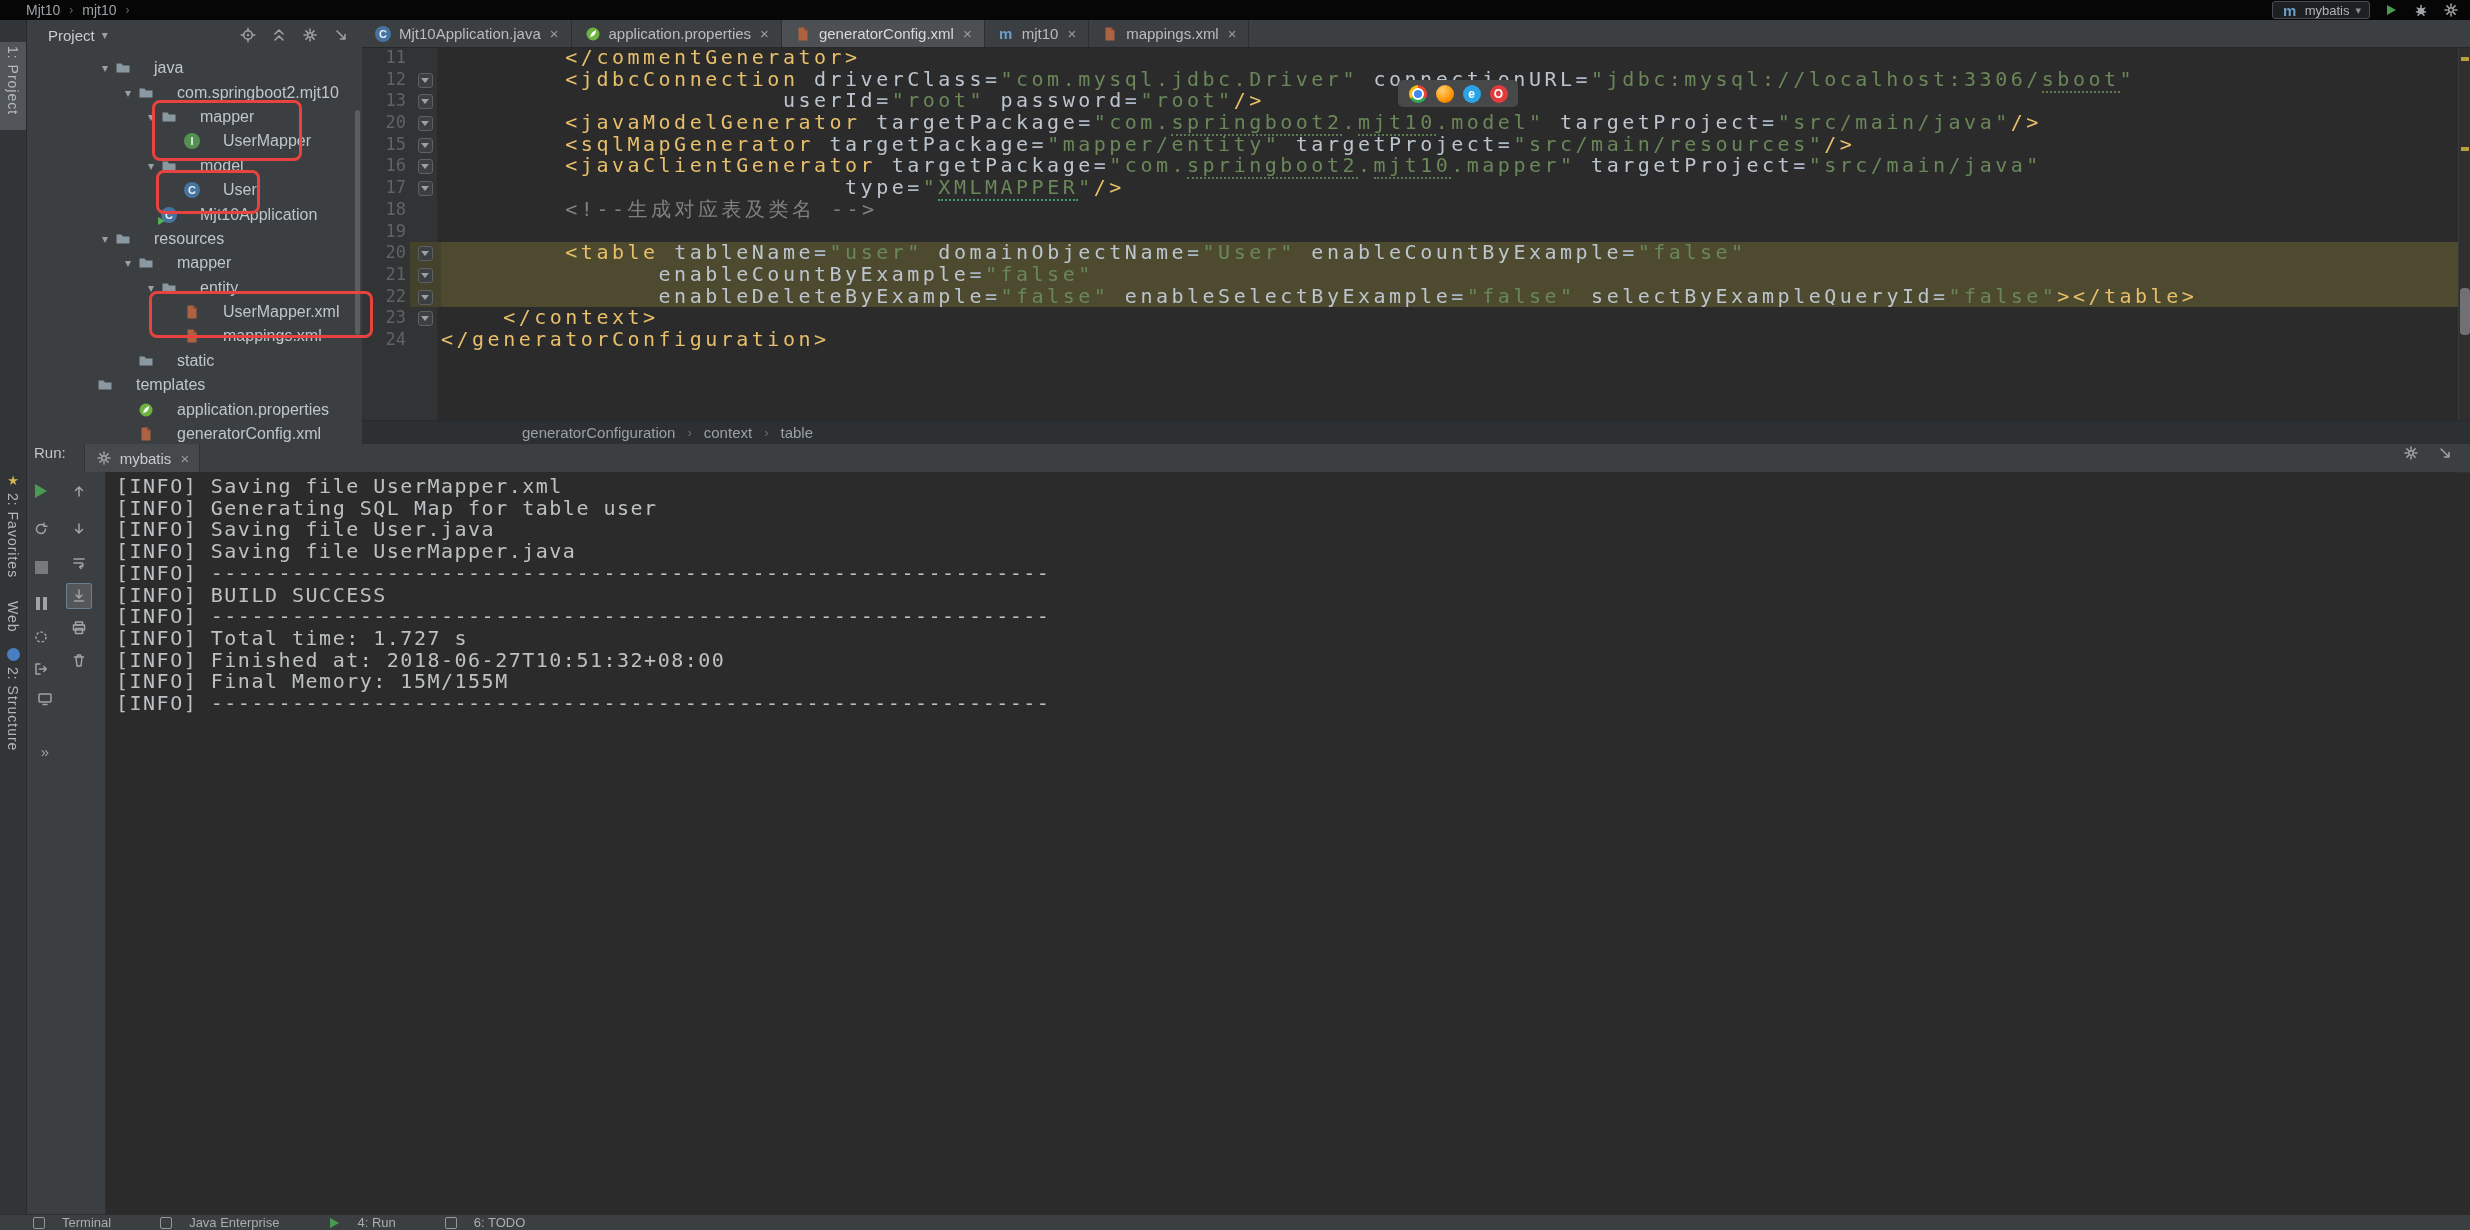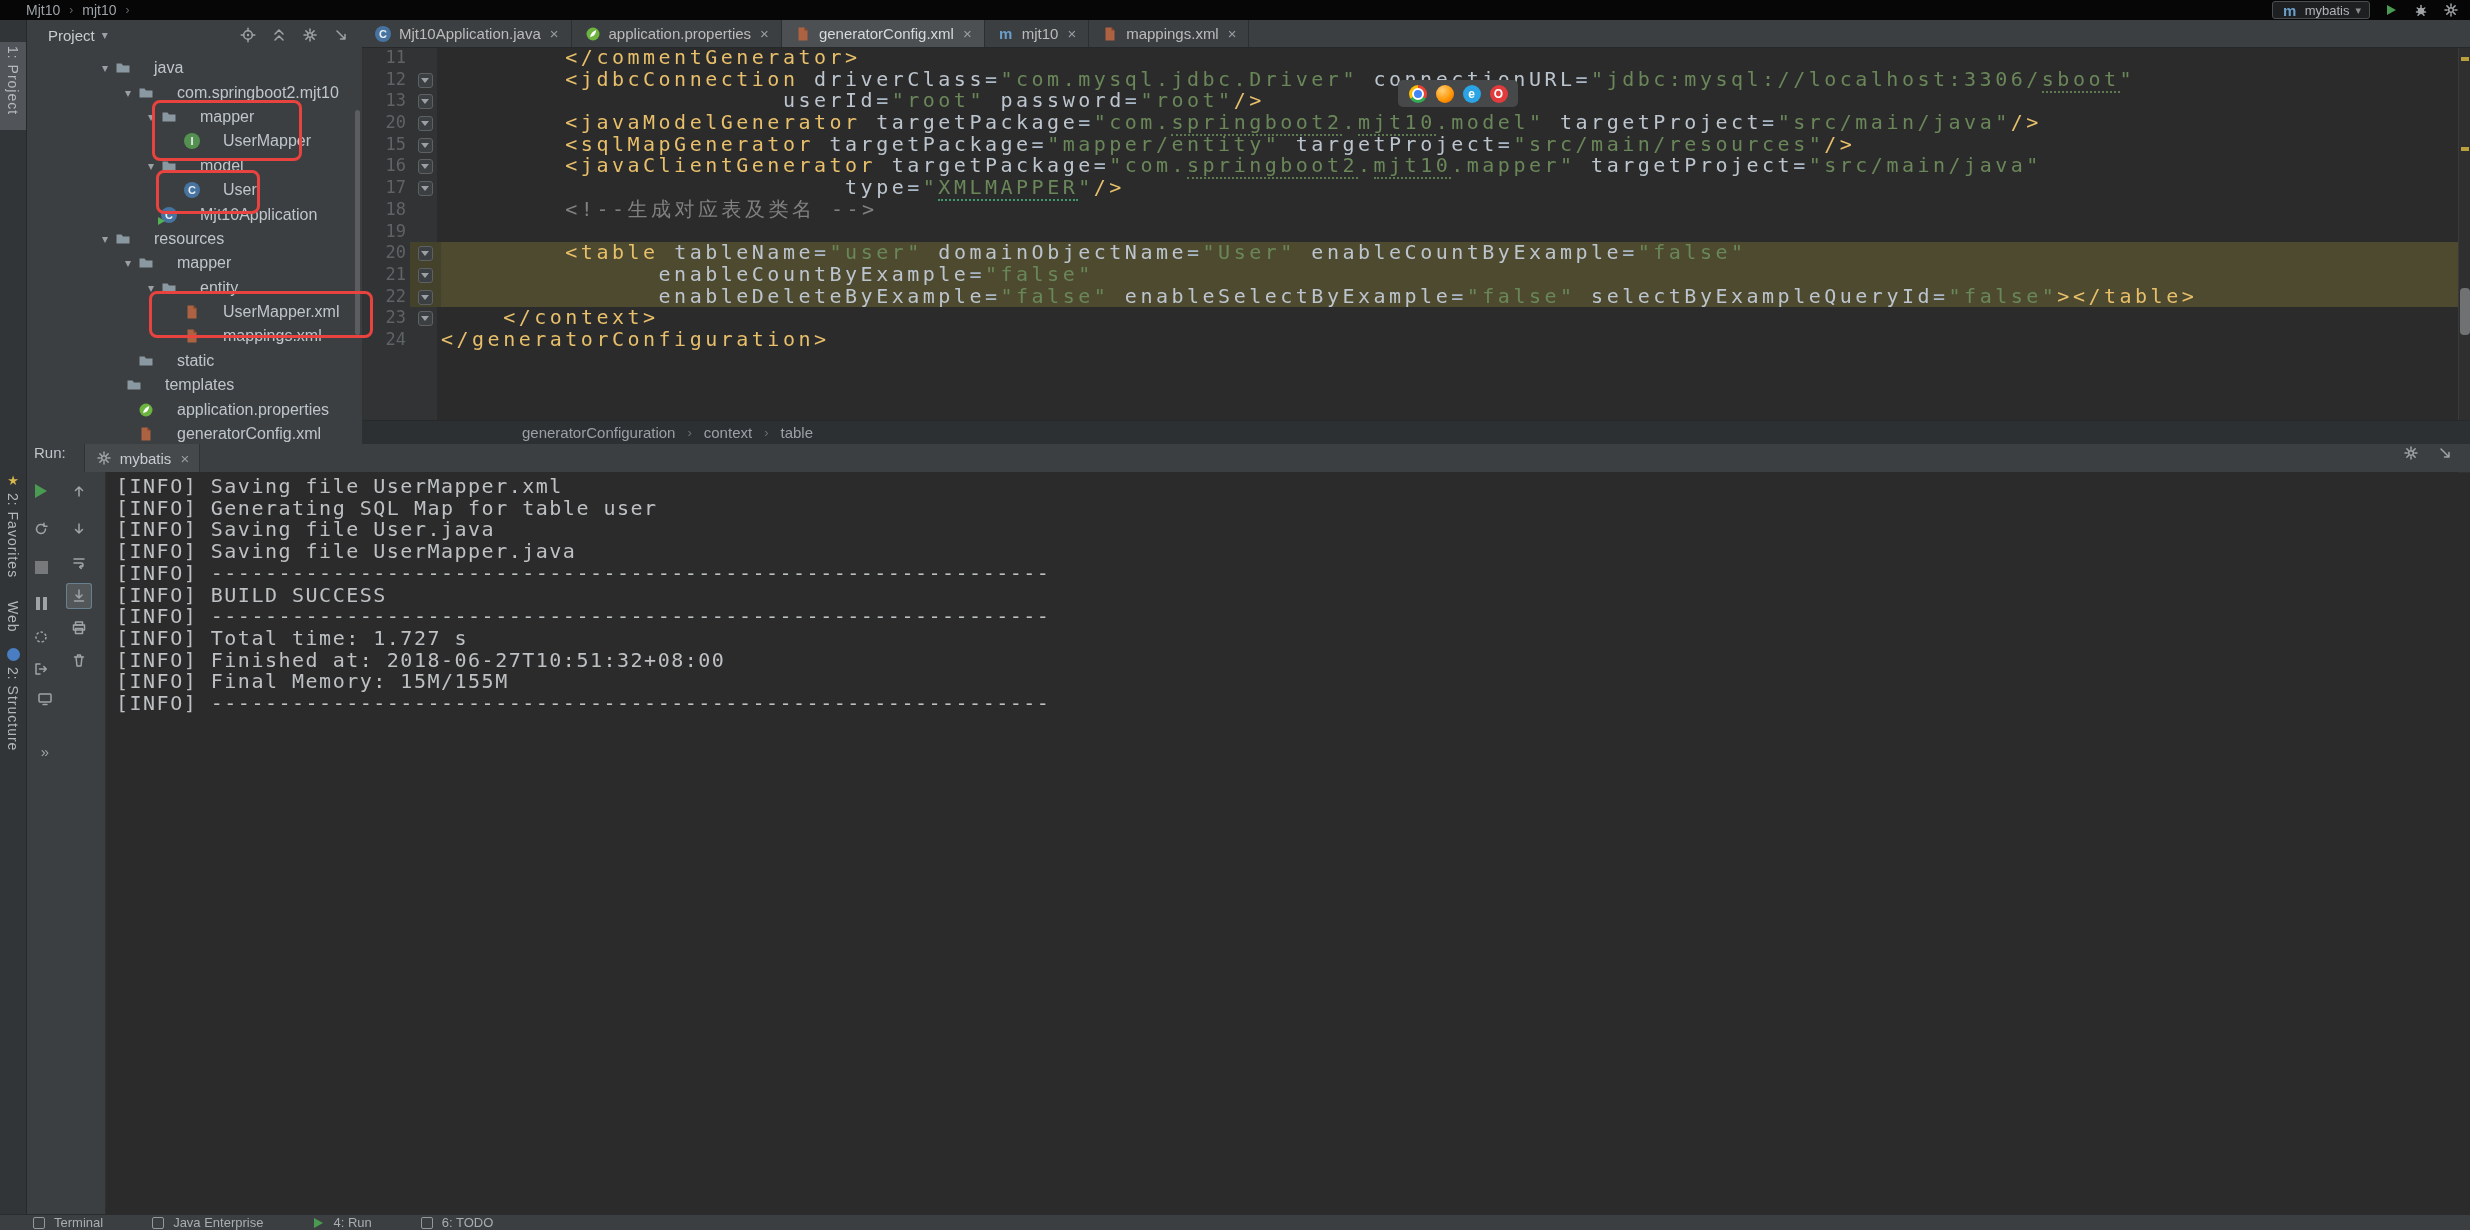--- a/index.html
+++ b/index.html
@@ -118,21 +118,21 @@
   .rtb.active{background:#54575a;box-shadow:0 0 0 1px #67808f inset}
 
   #console{position:absolute;left:106px;top:472px;width:2352px;height:742px;background:#2b2b2b;
            padding:4px 0 0 10px;box-sizing:border-box;overflow:hidden}
   .conline{font:20px/21.7px "DejaVu Sans Mono",monospace;letter-spacing:1.5px;color:#bdc1c3;white-space:pre}
 
   
   #statusbar{position:absolute;left:0;top:1214px;width:2470px;height:16px;background:#3c3f41;
              border-top:1px solid #2a2c2d;display:flex;gap:46px;padding-left:30px;font-size:13px;
              color:#a8adb1;align-items:center;box-sizing:border-box;z-index:4}
-  .sb-item{display:flex;gap:6px;align-items:center;height:16px}
+  .sb-item{display:flex;gap:14px;align-items:center;height:16px}
 
   
   .abox{position:absolute;border:3px solid #e8433e;border-radius:8px;z-index:7}
 </style>
 </head>
 <body>
 
 <div id="app">
 
   <div id="topbar">
@@ -343,21 +343,21 @@
         </div>
         <div class="trow" style="padding-left: 93px;">
           <span class="chev"></span>
           <span class="ic">
             <svg width="16" height="16" viewBox="0 0 16 16">
               <path d="M1.5 3.5h5l1.5 2h6.5v7h-13z" fill="#8a98a2"></path>
             </svg>
           </span>
           <span class="tlabel">static</span>
         </div>
-        <div class="trow" style="padding-left: 81px; align-items: center;">
+        <div class="trow" style="padding-left: 52px; align-items: center;">
           <span class="chev"></span>
           <span class="ic">
             <svg width="16" height="16" viewBox="0 0 16 16">
               <path d="M1.5 3.5h5l1.5 2h6.5v7h-13z" fill="#8a98a2"></path>
             </svg>
           </span>
           <span class="tlabel">templates</span>
         </div>
         <div class="trow" style="padding-left: 93px;">
           <span class="chev"></span>

